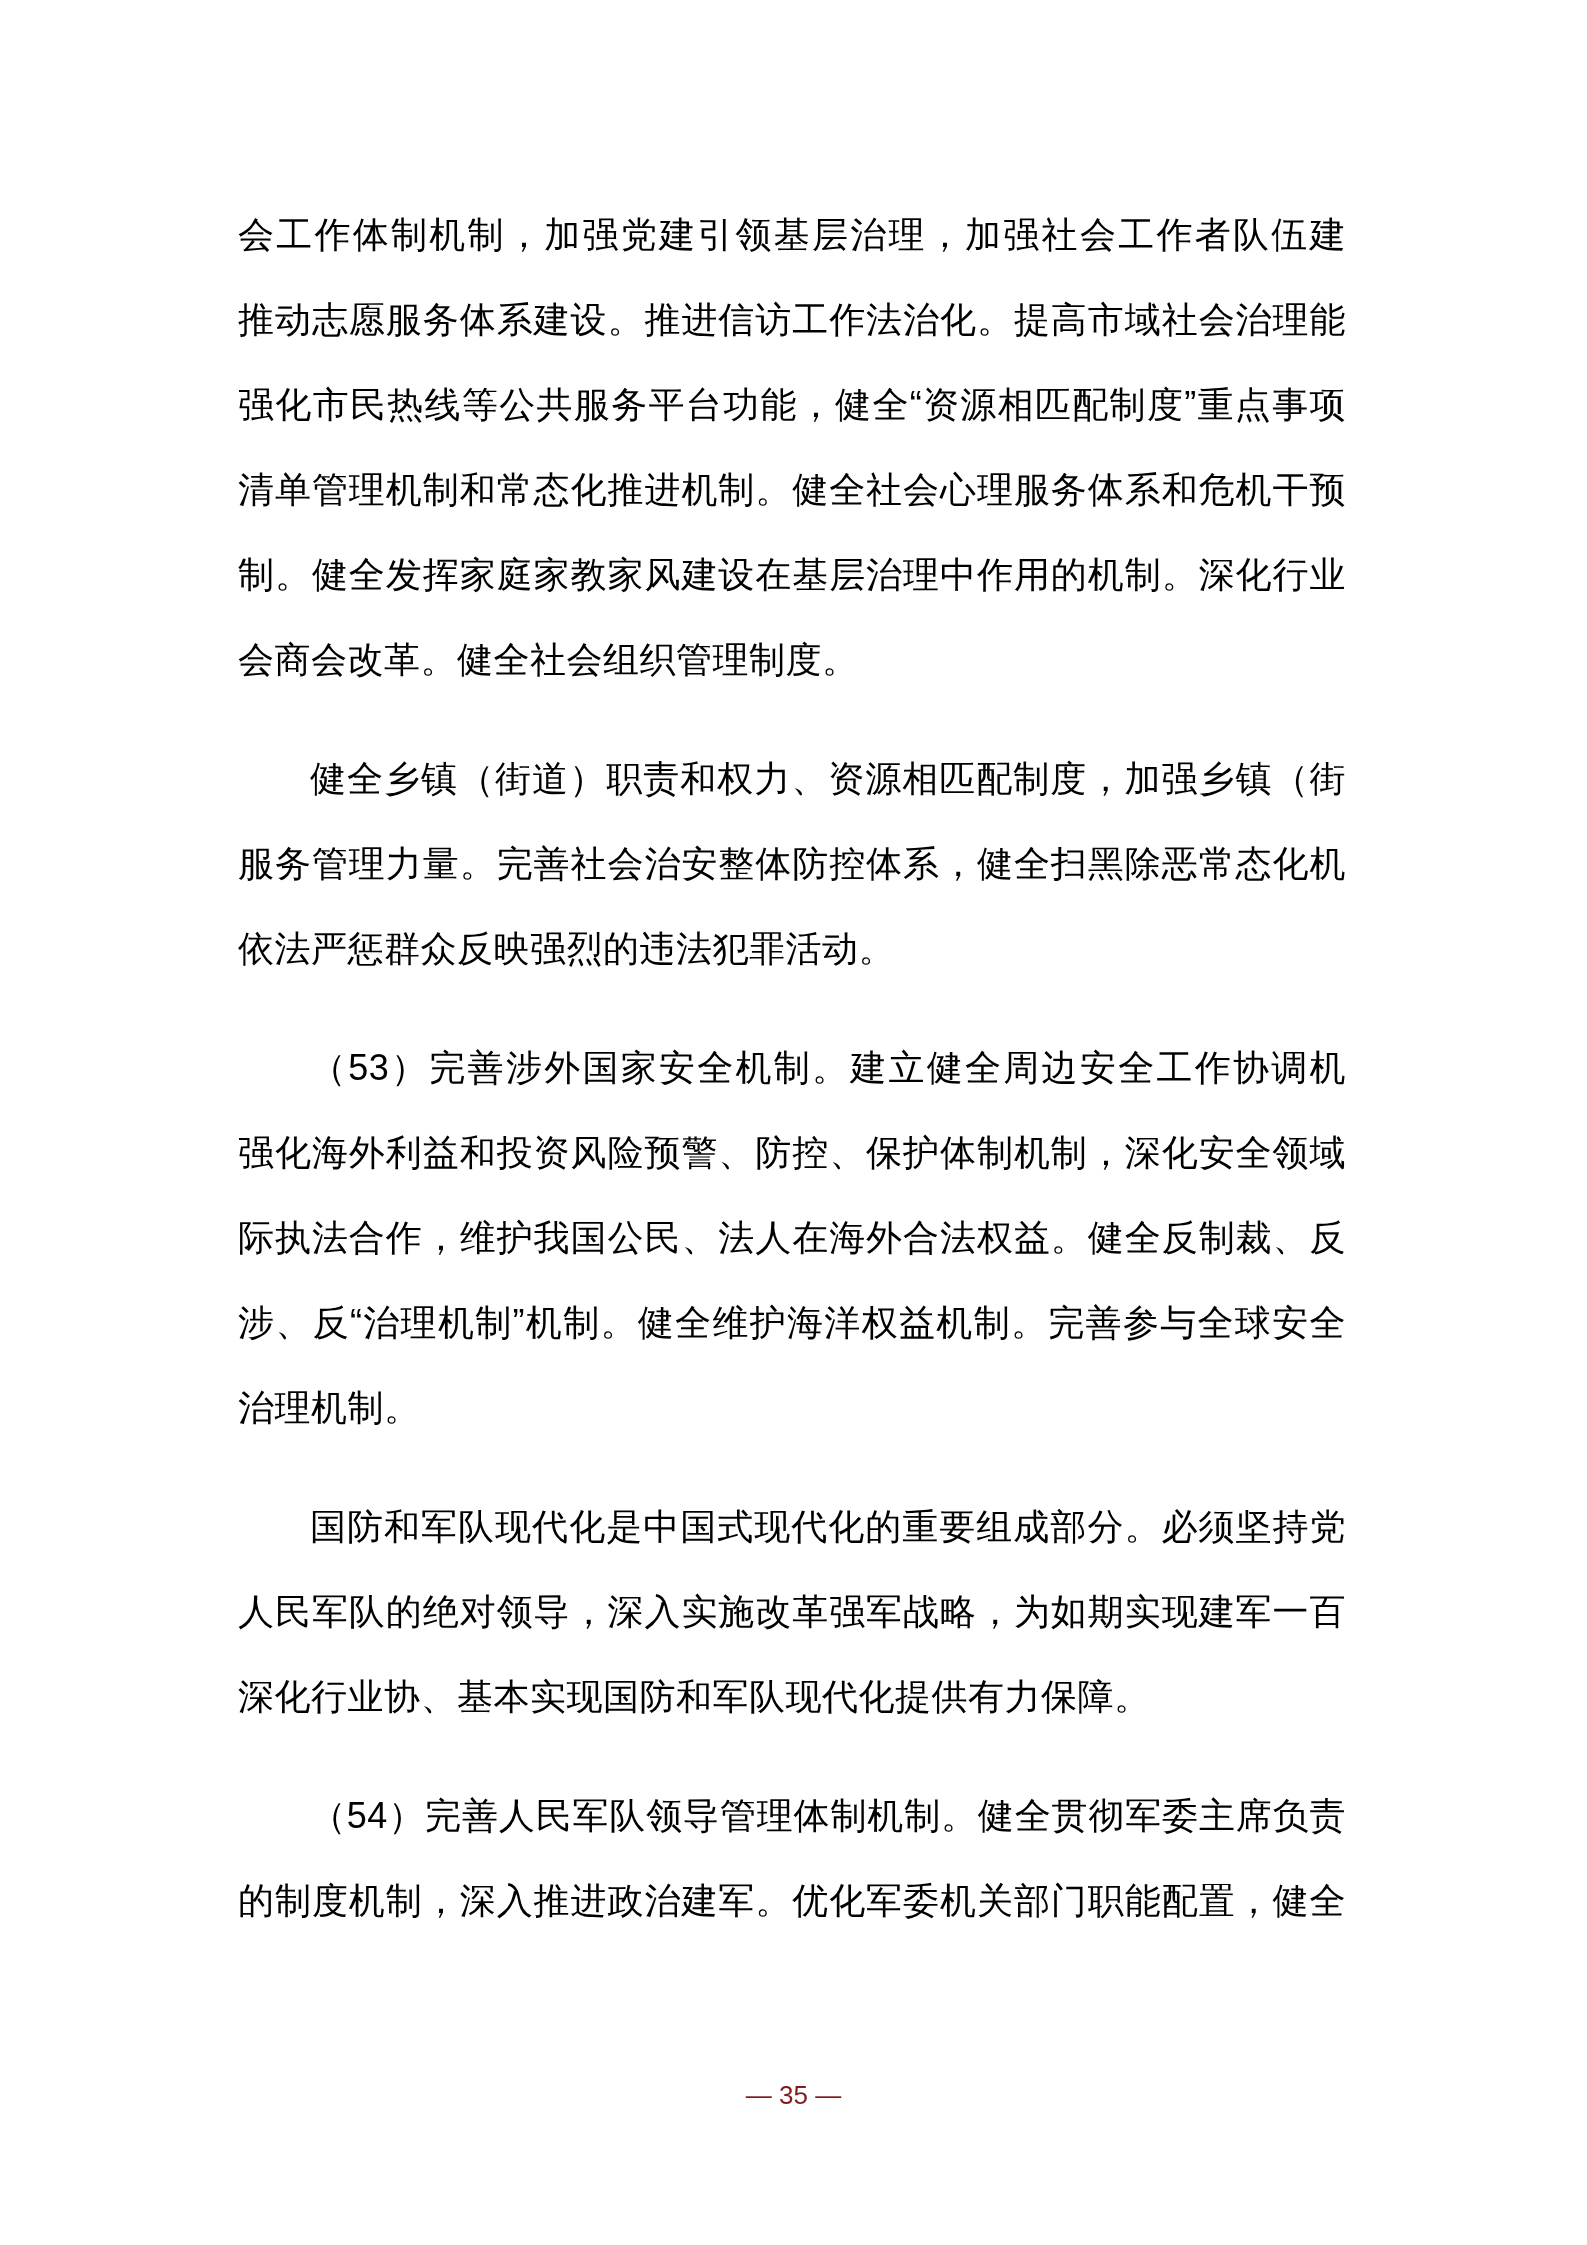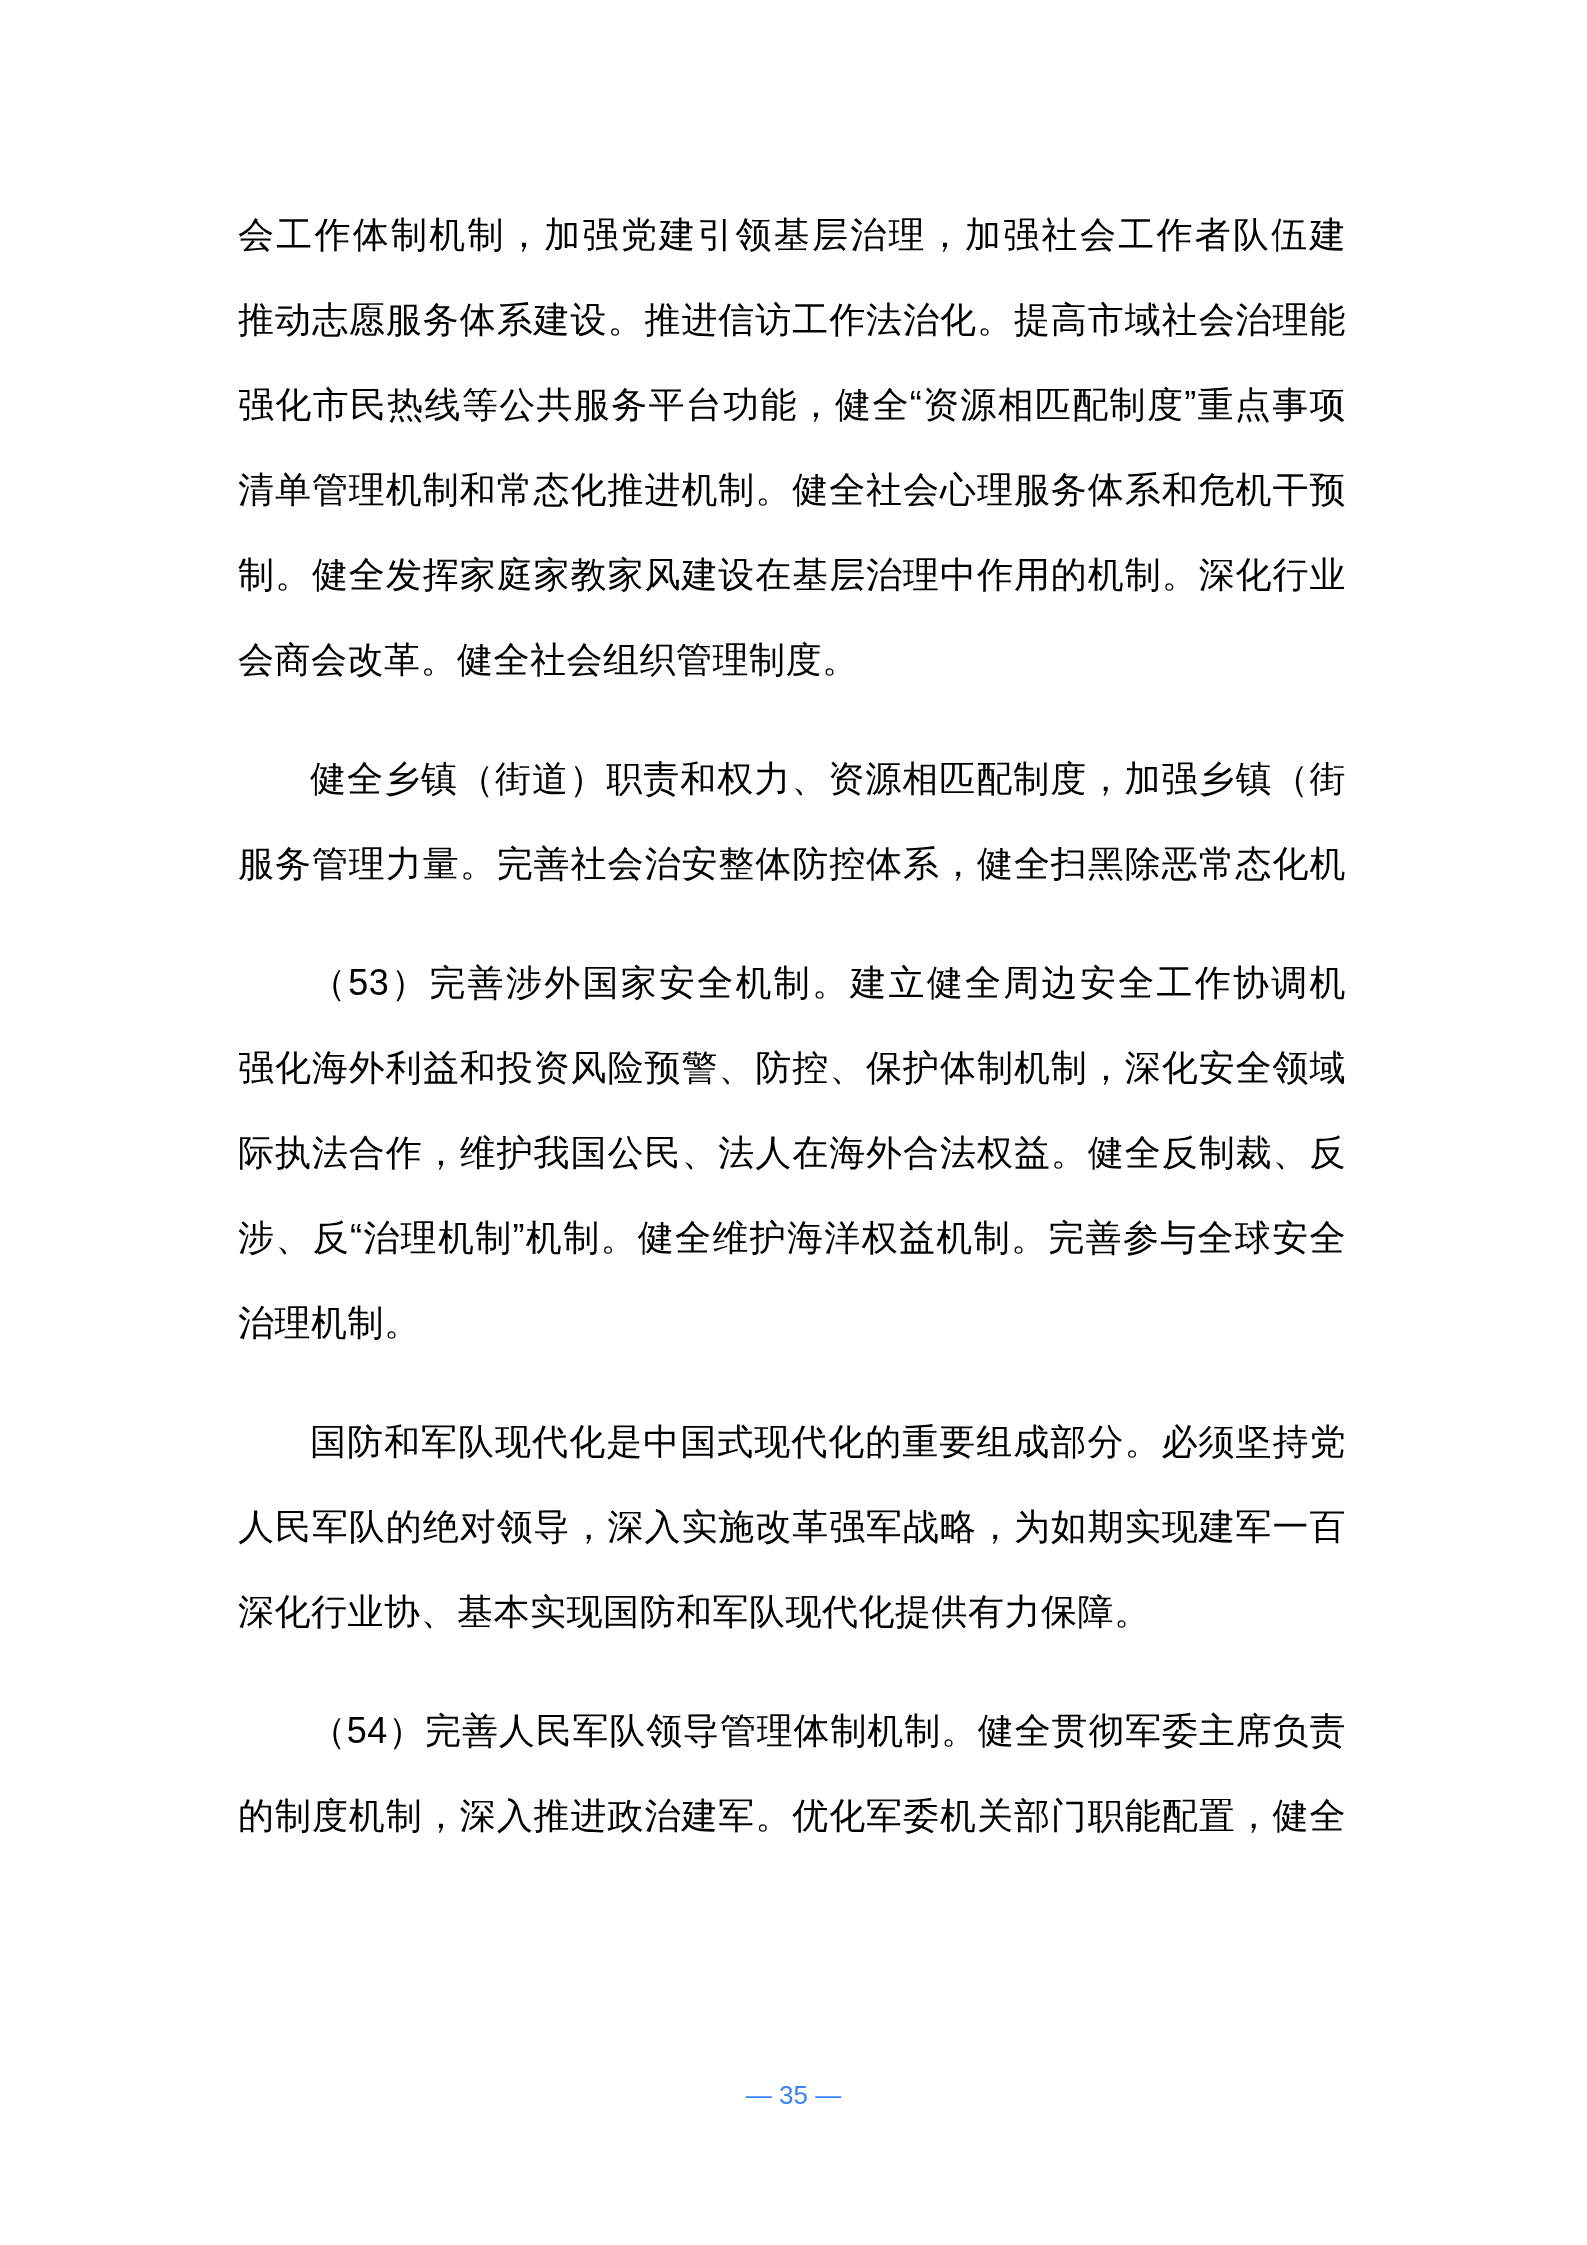--- a/index.html
+++ b/index.html
@@ -54,41 +54,42 @@
     overflow: hidden;
   }
   .page-number {
     position: absolute;
     top: 2080px;
     left: 0;
     width: 1587px;
     text-align: center;
     font-size: 26px;
     line-height: 30px;
-    color: #3b82f6;
+    color: #7f1d1d;
   }
 </style>
 </head>
 <body>
 
 <div class="page">
   <div class="content">
 
     <div class="para">
       <div class="line fill">会工作体制机制，加强党建引领基层治理，加强社会工作者队伍建设，</div>
       <div class="line fill">推动志愿服务体系建设。推进信访工作法治化。提高市域社会治理能力，</div>
       <div class="line fill">强化市民热线等公共服务平台功能，健全“资源相匹配制度”重点事项</div>
       <div class="line fill">清单管理机制和常态化推进机制。健全社会心理服务体系和危机干预机</div>
       <div class="line fill">制。健全发挥家庭家教家风建设在基层治理中作用的机制。深化行业协</div>
       <div class="line">会商会改革。健全社会组织管理制度。</div>
     </div>
 
     <div class="para">
       <div class="line fill first-indent">健全乡镇（街道）职责和权力、资源相匹配制度，加强乡镇（街道）</div>
       <div class="line fill">服务管理力量。完善社会治安整体防控体系，健全扫黑除恶常态化机制，</div>
+      <div class="line">依法严惩群众反映强烈的违法犯罪活动。</div>
     </div>
 
     <div class="para">
       <div class="line fill first-indent">（53）完善涉外国家安全机制。建立健全周边安全工作协调机制。</div>
       <div class="line fill">强化海外利益和投资风险预警、防控、保护体制机制，深化安全领域国</div>
       <div class="line fill">际执法合作，维护我国公民、法人在海外合法权益。健全反制裁、反干</div>
       <div class="line fill">涉、反“治理机制”机制。健全维护海洋权益机制。完善参与全球安全</div>
       <div class="line">治理机制。</div>
     </div>
 

